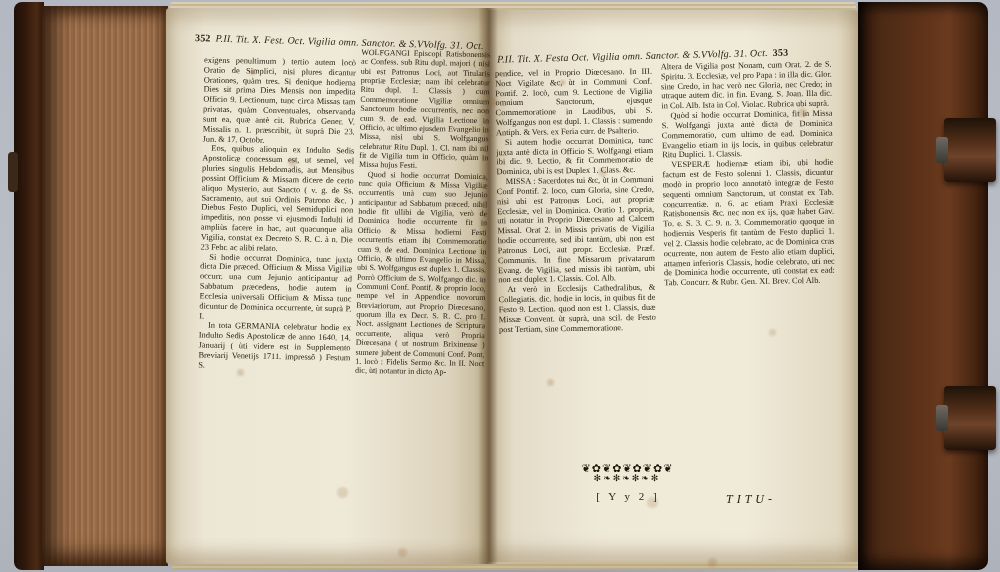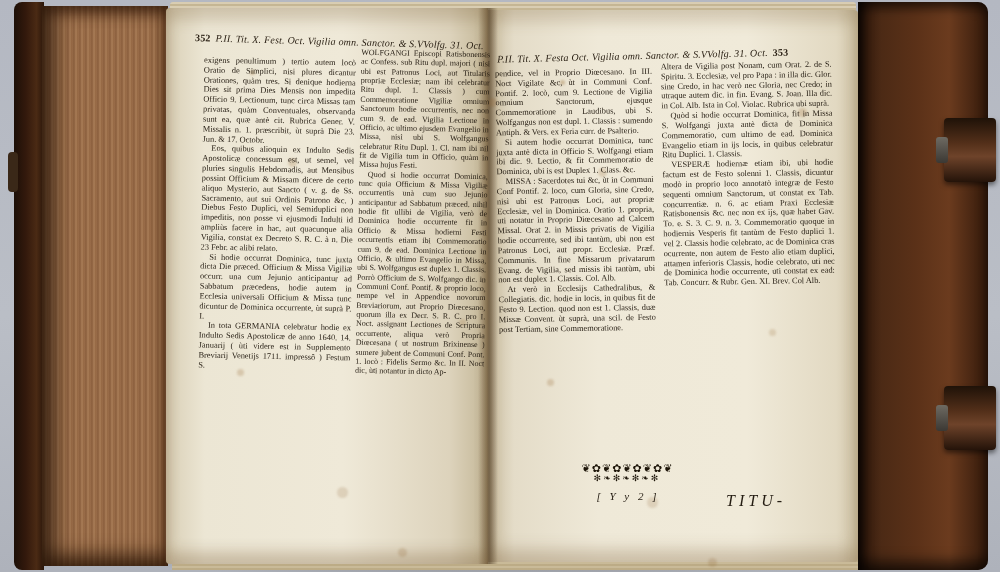--- a/index.html
+++ b/index.html
@@ -66,22 +66,22 @@
   .col p { text-indent:9px; margin:0; }
   .col p:first-child { text-indent:0; }
   .lp-col1 { left:200px; top:57px;  width:152px; height:436px; transform:rotate(1.1deg); }
   .lp-col2 { left:357px; top:49px;  width:129px; height:452px; font-size:8px; transform:rotate(1.1deg); }
   .rp-col1 { left:498px; top:68px;  width:157px; height:396px; transform:rotate(-0.9deg); }
   .rp-col2 { left:664px; top:61px;  width:171px; height:430px; transform:rotate(-0.9deg); }
 
   .ornament { position:absolute; color:#1d1509; text-align:center; line-height:1; }
   .orn1 { left:545px; top:463px; width:165px; font-size:11px; letter-spacing:1px; }
   .orn2 { left:552px; top:474px; width:150px; font-size:9px; letter-spacing:2px; }
-  .signature { position:absolute; left:548px; top:490px; width:160px; text-align:center; font-size:11px; color:#241c12; letter-spacing:3px;font-style:italic; }
-  .catchword { position:absolute; left:726px; top:492px; font-size:16px; font-style:italic; color:#241c12; letter-spacing:4px; }
+  .signature { position:absolute; left:548px; top:490px; width:160px; text-align:center; font-size:11px; color:#241c12; letter-spacing:3px; }
+  .catchword { position:absolute; left:726px; top:492px; font-size:12px; font-style:italic; color:#241c12; letter-spacing:4px; }
 </style>
 </head>
 <body>
 
 <div class="photo">
 
   <div class="book-shadow"></div>
 
   <div class="cover-left"></div>
   <div class="fore-edge"></div>

